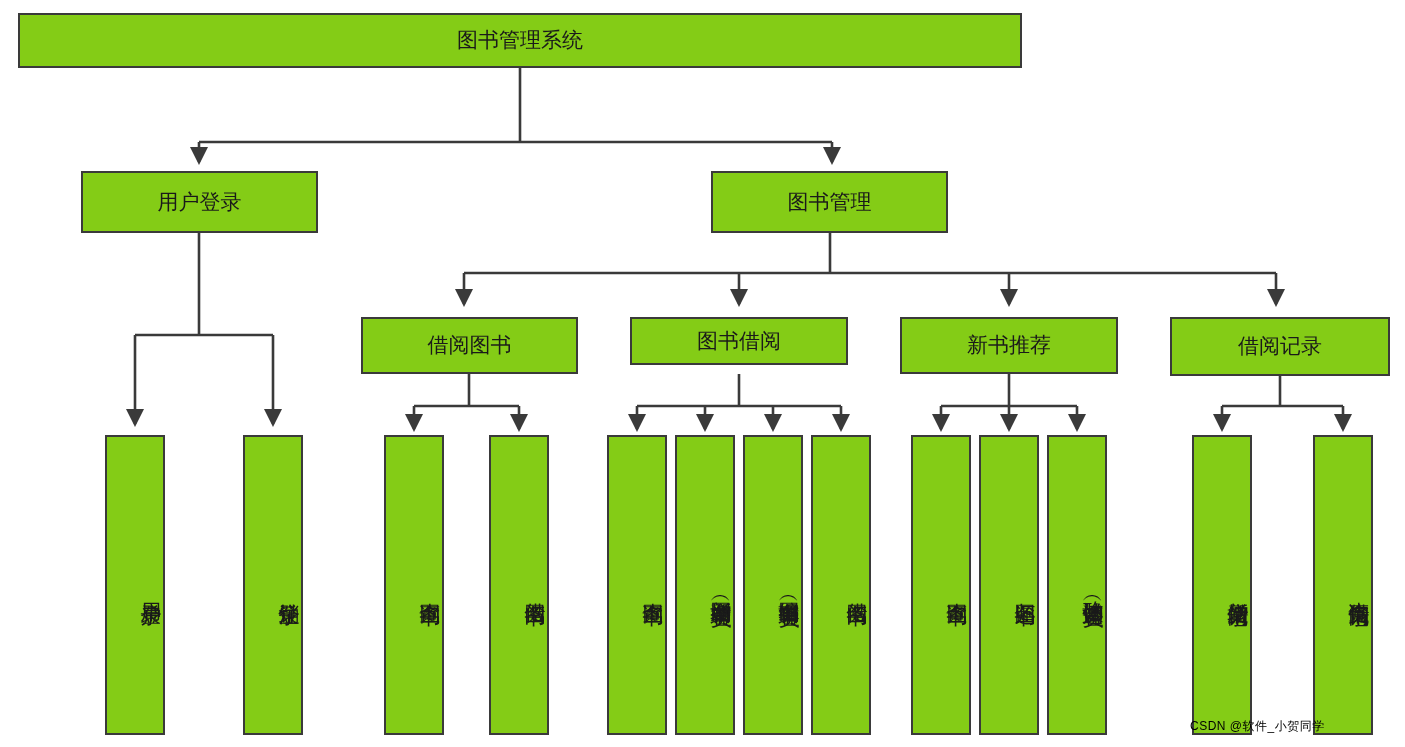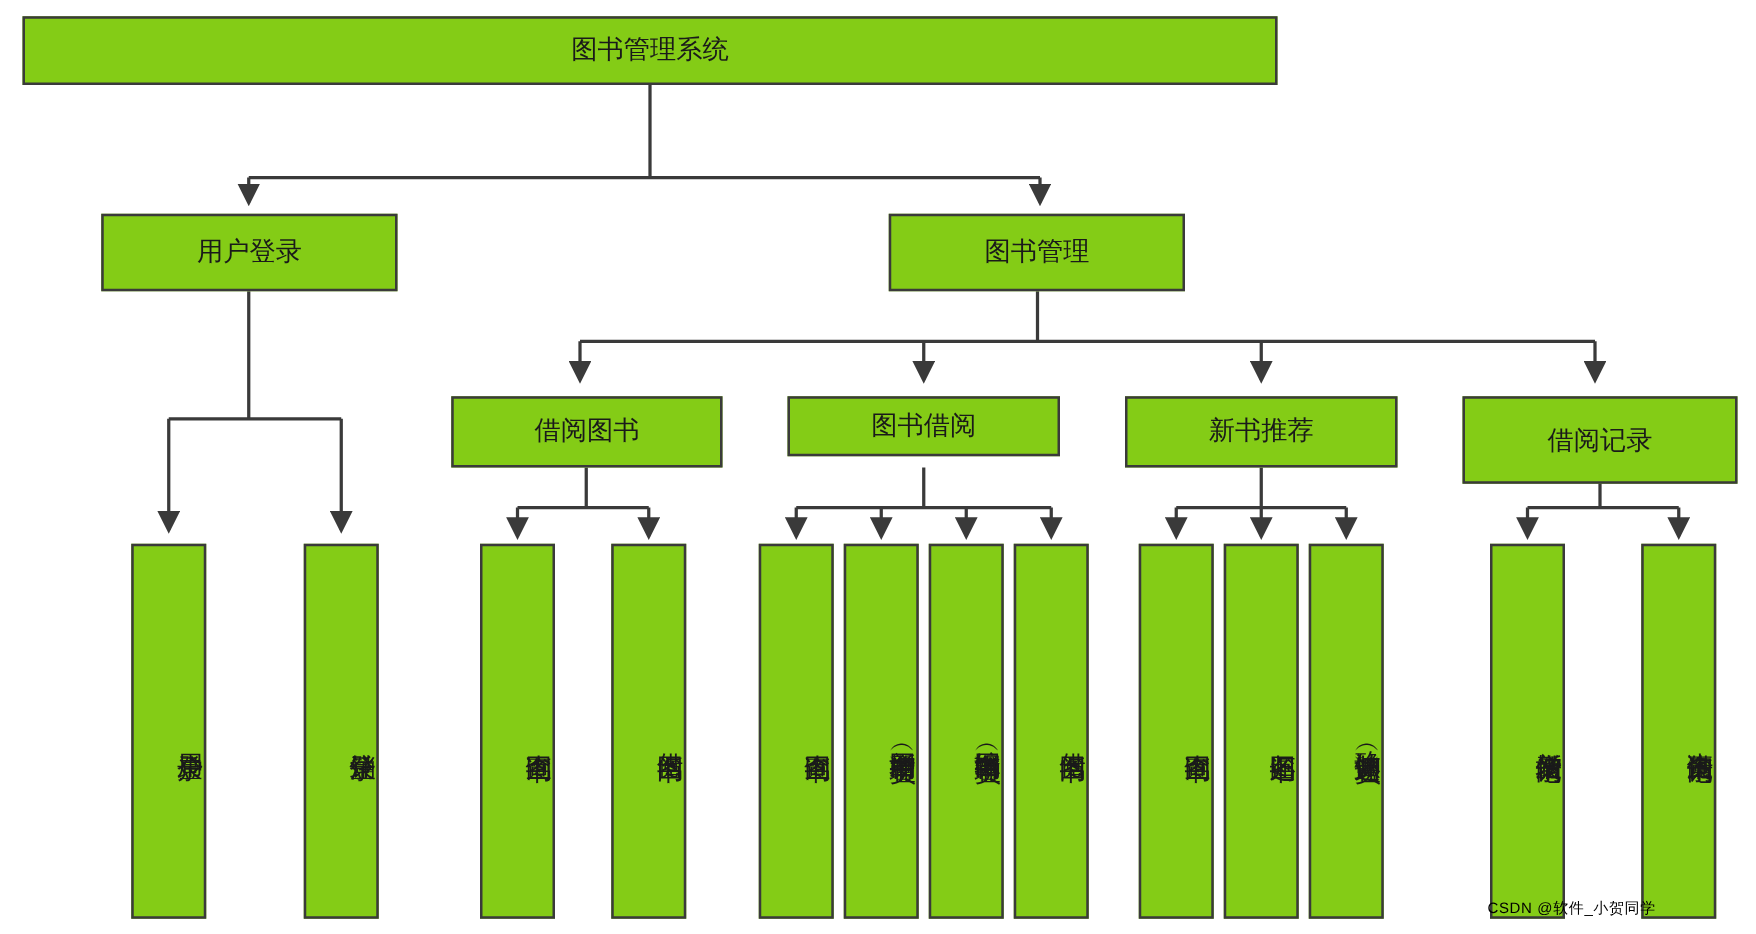--- a/index.html
+++ b/index.html
@@ -138,21 +138,21 @@
   </div>
 
   <div class="node h" style="left:630px; top:317px; width:218px; height:48px;">
     <span>图书借阅</span>
   </div>
 
   <div class="node h" style="left:900px; top:317px; width:218px; height:57px;">
     <span>新书推荐</span>
   </div>
 
-  <div class="node h" style="left:1170px; top:317px; width:220px; height:70px;font-family:Liberation Serif, serif;">
+  <div class="node h" style="left:1170px; top:317px; width:220px; height:59px;">
     <span>借阅记录</span>
   </div>
 
   <div class="node v" style="left:105px; top:435px; width:60px; height:300px;">
     <span class="vlabel">用户登录</span>
   </div>
 
   <div class="node v" style="left:243px; top:435px; width:60px; height:300px;">
     <span class="vlabel">注销登录</span>
   </div>

